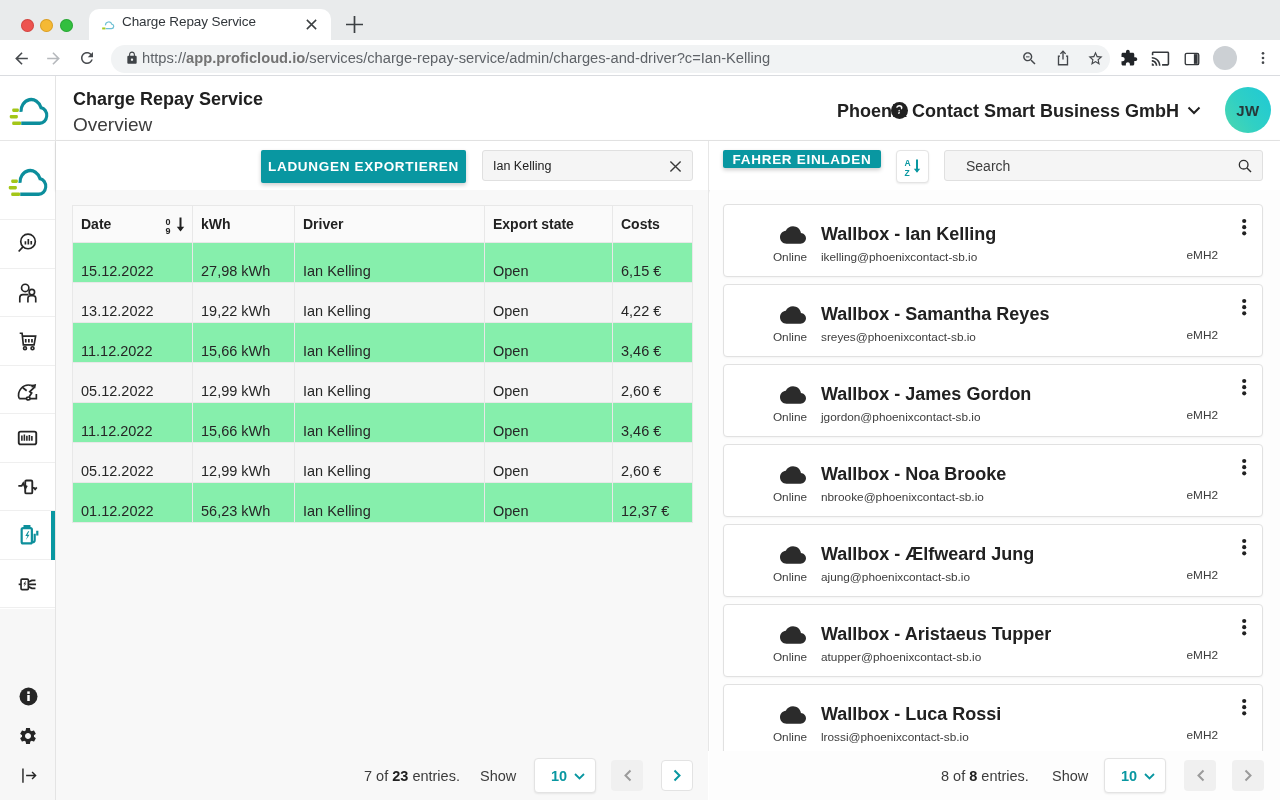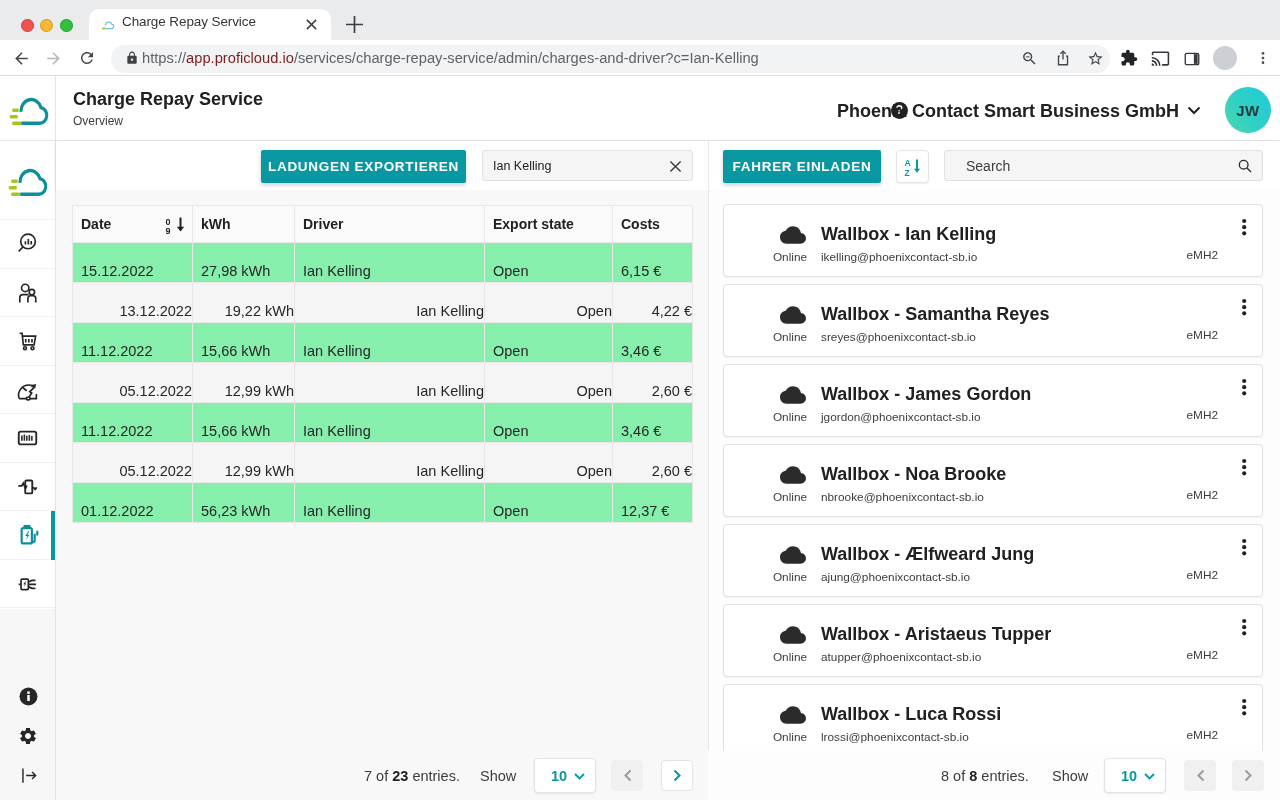--- a/index.html
+++ b/index.html
@@ -7,45 +7,45 @@
 body { font-family:"Liberation Sans", sans-serif; position:relative; background:#fff; }
 .abs { position:absolute; }
 
 #tabstrip { left:0; top:0; width:1280px; height:40px; background:#e9ebec; }
 .tl { position:absolute; top:19px; width:13px; height:13px; border-radius:50%; }
 #tab { position:absolute; left:89px; top:9px; width:242px; height:31px; background:#fff; border-radius:10px 10px 0 0; }
 #tabtitle { position:absolute; left:33px; top:5px; font-size:13.5px; letter-spacing:-0.1px; color:#31363b; white-space:nowrap; }
 #chromebar { left:0; top:40px; width:1280px; height:36px; background:#fff; border-bottom:1px solid #dadce0; }
 #urlpill { position:absolute; left:111px; top:5px; width:999px; height:28px; border-radius:14px; background:#f1f3f4; }
 #urltext { position:absolute; left:142px; top:10px; font-size:14.7px; color:#5f6368; white-space:nowrap; }
-#urltext b { color:#7f1d1d; font-weight:normal; }
+#urltext b { color:#737373; font-weight:bold; }
 
 #sidebar { left:0; top:76px; width:56px; height:724px; background:#fff; border-right:1px solid #e4e4e4; }
 #sidebotbg { position:absolute; left:0; top:533px; width:55px; height:191px; background:#f7f7f7; }
 .navitem { position:absolute; left:0; width:55px; border-bottom:1px solid #efefef; display:flex; align-items:center; justify-content:center; }
 #hline { left:0; top:140px; width:1280px; height:1px; background:#e6e6e6; }
 #appheader { left:56px; top:76px; width:1224px; height:64px; background:#fff; }
 #apptitle { position:absolute; left:17px; top:13px; font-size:18px; font-weight:bold; color:#202020; letter-spacing:0px; }
-#appsub { position:absolute; left:17px; top:38px; font-size:12px; color:#3d3d3d; }
+#appsub { position:absolute; left:17px; top:38px; font-size:19px; color:#3d3d3d; }
 #company { position:absolute; right:101px; top:25px; font-size:18px; font-weight:bold; color:#212121; }
 #avatar { position:absolute; right:9px; top:11px; width:46px; height:46px; border-radius:50%; background:linear-gradient(55deg,#4cd7ae 0%, #30d0c4 45%, #1fc9d6 100%); color:#27393a; font-size:15px; font-weight:bold; display:flex; align-items:center; justify-content:center; letter-spacing:0.5px; }
 #apptoolbar { left:56px; top:141px; width:1224px; height:49px; background:#fff; box-shadow:0 1px 3px rgba(0,0,0,0.12); }
 .btn-teal { position:absolute; background:#0997a1; box-shadow:0 2px 4px rgba(0,0,0,0.2); color:#fff; font-weight:bold; font-size:13.5px; letter-spacing:0.7px; display:flex; align-items:center; justify-content:center; border-radius:2px; }
 .btn-outline { position:absolute; background:#fff; border:1px solid #dcdcdc; border-radius:4px; color:#0997a1; font-weight:bold; font-size:13px; letter-spacing:0.5px; display:flex; align-items:center; justify-content:center; }
 .searchbox { position:absolute; background:#f5f5f5; border:1px solid #e0e0e0; border-radius:3px; font-size:12.5px; color:#212121; display:flex; align-items:center; }
 
 #content { left:56px; top:190px; width:653px; height:561px; background:#f8f8f8; }
 #content2 { left:710px; top:190px; width:570px; height:561px; background:#fdfdfd; }
 #vdivider { left:708px; top:141px; width:1px; height:610px; background:#e7e7e7; }
 
 #tbl { position:absolute; left:16px; top:15px; width:621px; border:1px solid #e0e0e0; border-collapse:collapse; font-size:14.5px; color:#262626; background:#86efac; }
 #tbl th, #tbl td { border:1px solid #e8e8e8; text-align:left; font-weight:normal; padding:0 0 0 8px; }
 #tbl th { height:37px; font-weight:bold; background:#fafafa; color:#212121; font-size:14px; position:relative; }
 #tbl td { height:40px; padding-top:16px; }
-#tbl tr.alt td { background:#f5f5f5;text-align:right; }
+#tbl tr.alt td { background:#f5f5f5; }
 
 .card { position:absolute; left:13px; width:540px; height:73px; background:#fff; border:1px solid #e1e1e1; border-radius:4px; box-shadow:0 1px 2px rgba(0,0,0,0.04); }
 .card .ctitle { position:absolute; left:97px; top:19px; font-size:18px; line-height:20px; font-weight:bold; color:#212121; }
 .card .cmail { position:absolute; left:97px; top:44.5px; font-size:11.8px; color:#3c3c3c; }
 .card .conline { position:absolute; left:34px; top:44.5px; width:64px; text-align:center; font-size:11.8px; color:#3c3c3c; }
 .card .cemh { position:absolute; right:44px; top:43px; font-size:11.8px; color:#3c3c3c; }
 .card .cdots { position:absolute; right:15px; top:13px; }
 
 #footer { left:56px; top:751px; width:1224px; height:49px; }
 .pgtext { position:absolute; top:17px; font-size:14.5px; color:#3c3c3c; }
@@ -230,21 +230,21 @@
   <div id="avatar">JW</div>
 </div>
 
 <div class="abs" id="apptoolbar">
   <div class="btn-teal" style="left:205px; top:9px; width:205px; height:33px;">LADUNGEN EXPORTIEREN</div>
   <div class="searchbox" style="left:426px; top:9px; width:211px; height:31px; padding-left:10px;">Ian Kelling
     <svg style="position:absolute; right:10px; top:9px" width="13" height="13" viewBox="0 0 14 14">
         <path d="M1.5 1.5 L12.5 12.5 M12.5 1.5 L1.5 12.5" stroke="#3a3a3a" stroke-width="1.5"></path>
       </svg>
   </div>
-  <div class="btn-teal" style="left:667px; top:9px; width:158px; height:33px;">FAHRER EINLADEN</div>
+  <div class="btn-teal" style="left:667px; top:9px; width:158px; height:18px;">FAHRER EINLADEN</div>
   <div style="position:absolute; left:840px; top:9px; width:33px; height:33px; background:#fff; border:1px solid #e4e4e4; border-radius:4px; box-shadow:0 1px 2px rgba(0,0,0,0.08);">
     <svg style="position:absolute;left:7px;top:7px" width="19" height="19" viewBox="0 0 19 19">
       <text x="0.5" y="7.8" font-family="Liberation Sans" font-size="8.5" font-weight="bold" fill="#0997a1">A</text>
       <text x="0.5" y="17.5" font-family="Liberation Sans" font-size="8.5" font-weight="bold" fill="#0997a1">Z</text>
       <path d="M13 1.5 V13.5" stroke="#0997a1" stroke-width="2" fill="none"></path>
       <path d="M9.8 10.8 L13 14.8 L16.2 10.8" fill="#0997a1"></path>
     </svg>
   </div>
   <div class="searchbox" style="left:888px; top:9px; width:319px; height:31px; padding-left:21px; color:#3d3d3d; font-size:14px;">Search
     <svg style="position:absolute; right:9px; top:7px" width="16" height="16" viewBox="0 0 24 24" fill="none" stroke="#2f2f2f" stroke-width="2">

